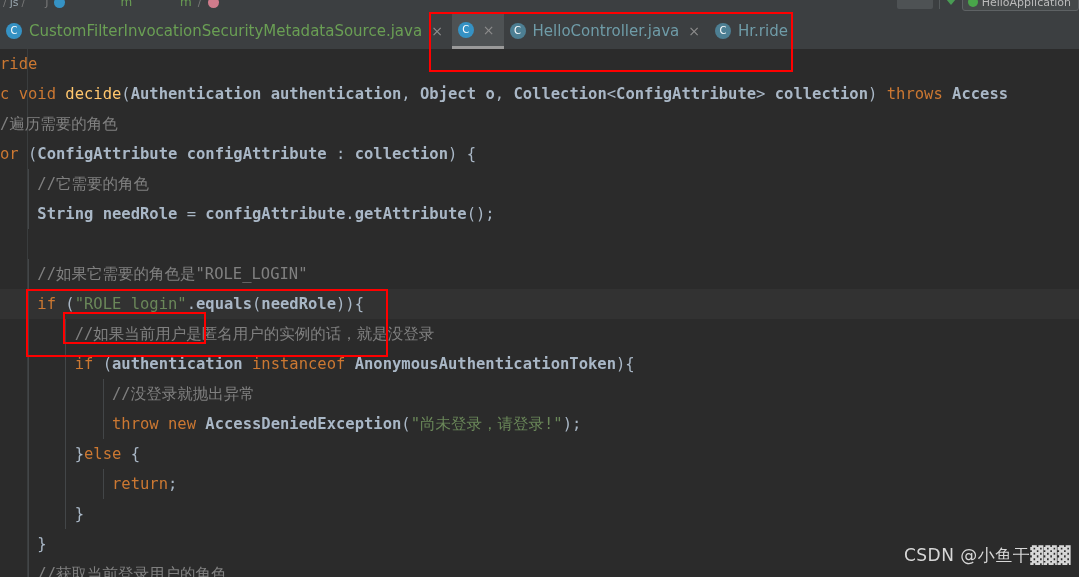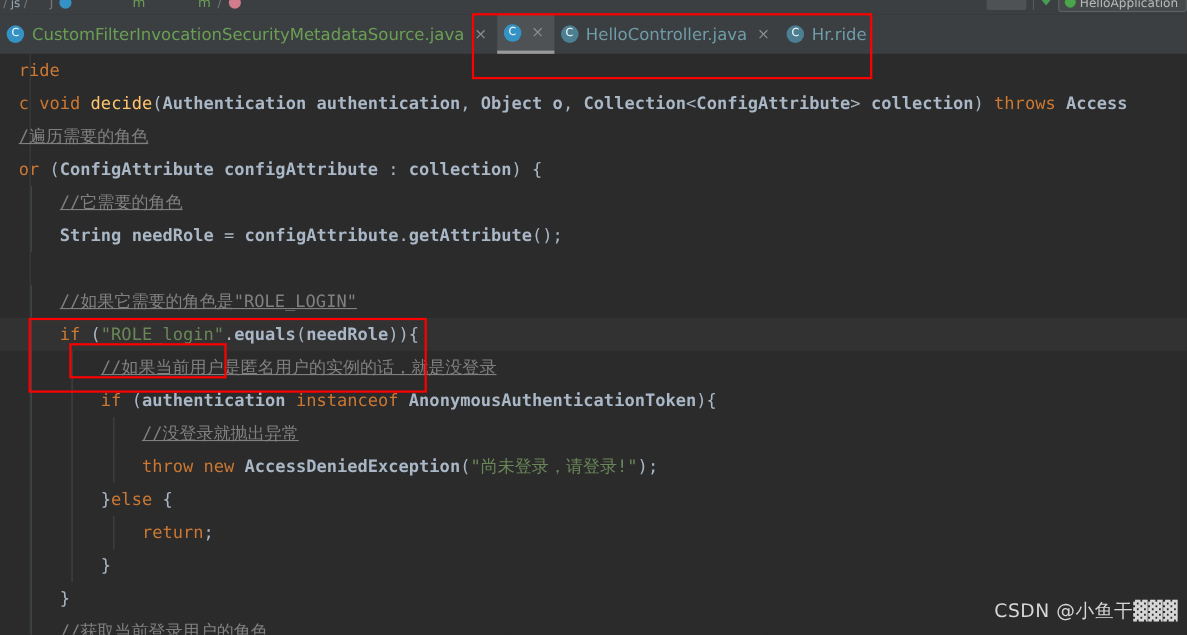--- a/index.html
+++ b/index.html
@@ -147,34 +147,34 @@
     left: 0; top: 0;
     width: 1079px;
     font-family: "DejaVu Sans Mono", monospace;
     font-size: 15.5px;
     line-height: 30px;
     white-space: pre;
     color: #a9b7c6;
   }
   .cl {
     height: 30px;
-    padding-left: 17px;
+    padding-left: 0px;
     position: relative;
   }
   .cl.hl { background: #323232; }
   .indent-guide {
     position: absolute;
     top: 0; width: 1px; height: 30px;
     background: #434648;
   }
 
   .kw  { color: #cc7832; }
   .mth { color: #ffc66d; }
   .str { color: #6a8759; }
-  .cmt { color: #808080; text-decoration: underline; }
+  .cmt { color: #808080; }
   .id  { color: #a9b7c6; font-weight: bold; }
 
   
   .redbox {
     position: absolute;
     border: 2px solid #ff0000;
     box-sizing: border-box;
     pointer-events: none;
   }
   #redbox-tab   { left: 429px; top: 12px;  width: 364px; height: 60px; }

